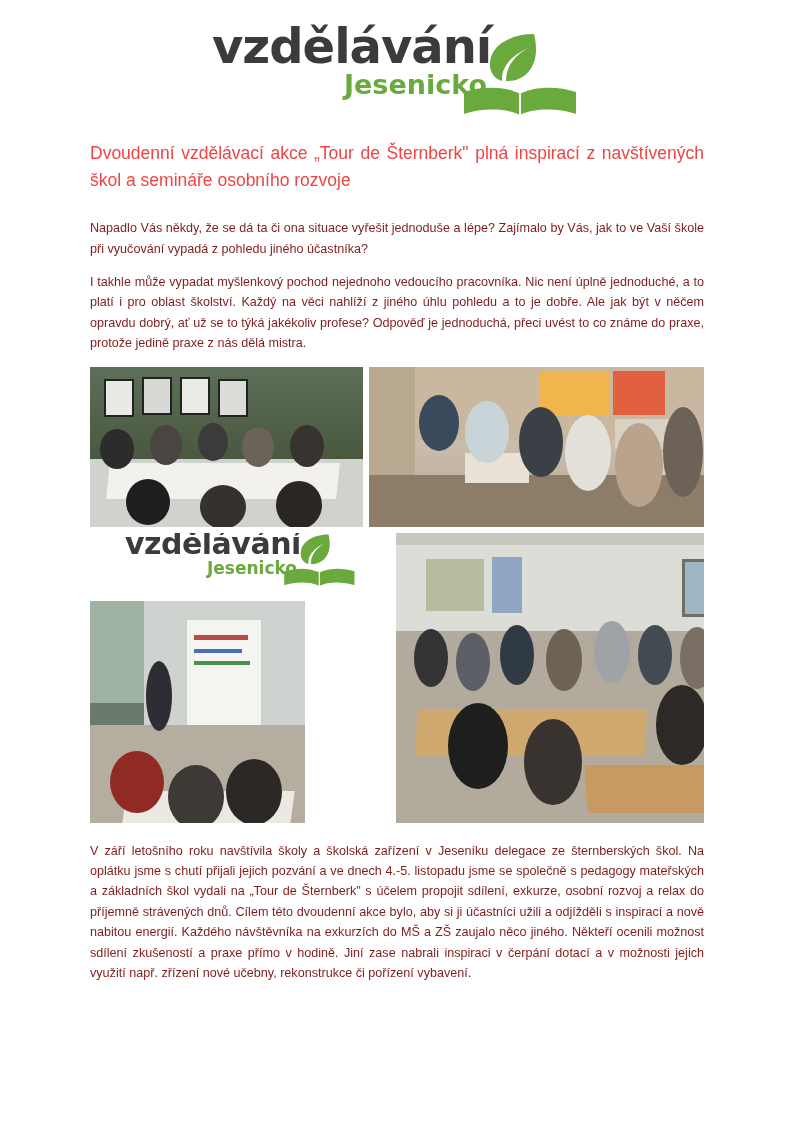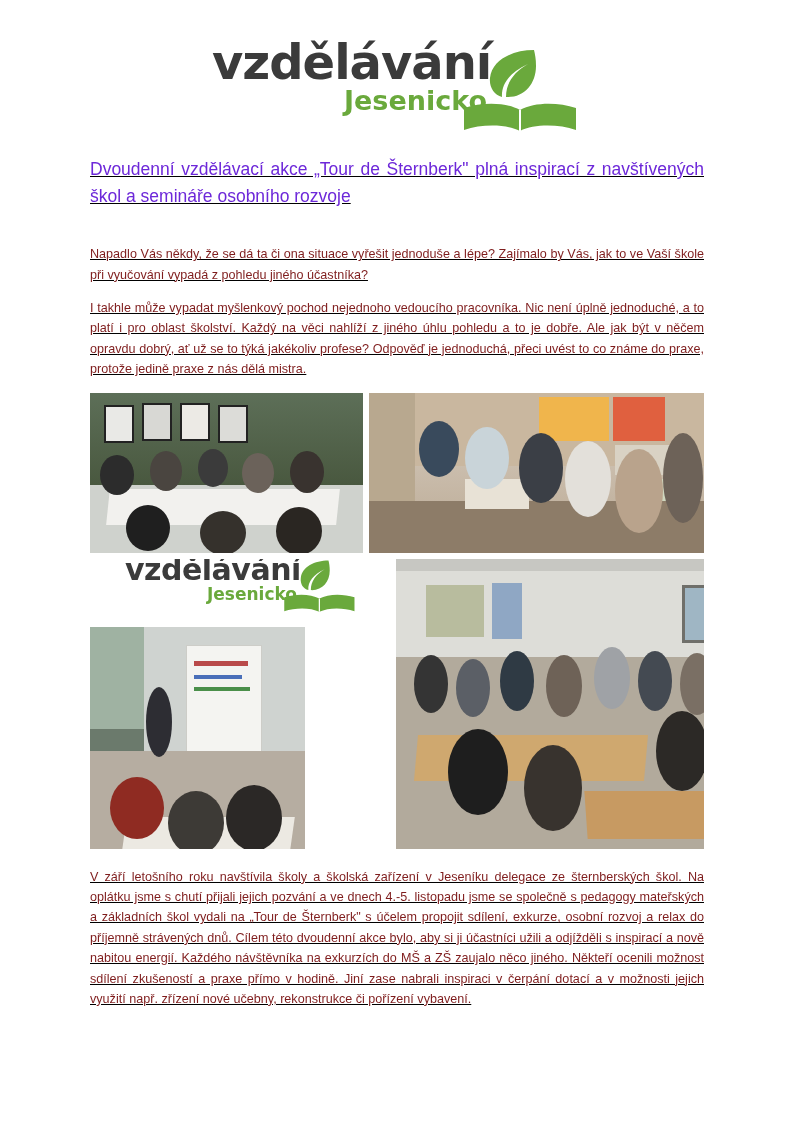--- a/index.html
+++ b/index.html
@@ -12,23 +12,22 @@
     height: 1123px;
     font-family: "Liberation Sans", sans-serif;
     color: #000000;
     position: relative;
     overflow: hidden;
   }
   .page {
     width: 794px;
     height: 1123px;
     box-sizing: border-box;
-    padding: 28px 90px 0 90px;
-    position: relative;
-    text-decoration: underline;
+    padding: 12px 90px 0 90px;
+    position: relative;
   }
 
   
   .logo-wrap {
     display: flex;
     justify-content: center;
     align-items: flex-start;
     height: 110px;
     margin-bottom: 18px;
   }
@@ -66,26 +65,26 @@
   .logo-book {
     position: absolute;
     left: 250px;
     top: 72px;
     width: 118px;
     height: 34px;
   }
 
   
   .headline {
-    color: #6d28d9;
+    color: #ef4444;
     font-size: 17.5px;
     line-height: 1.55;
     text-align: justify;
     text-justify: inter-word;
-    margin: 0 0 34px 0;
+    margin: 0 0 24px 0;
     font-weight: normal;
   }
 
   
   p.body {
     font-size: 12.6px;
     line-height: 1.62;
     text-align: justify;
     text-justify: inter-word;
     margin: 0 0 13px 0;

